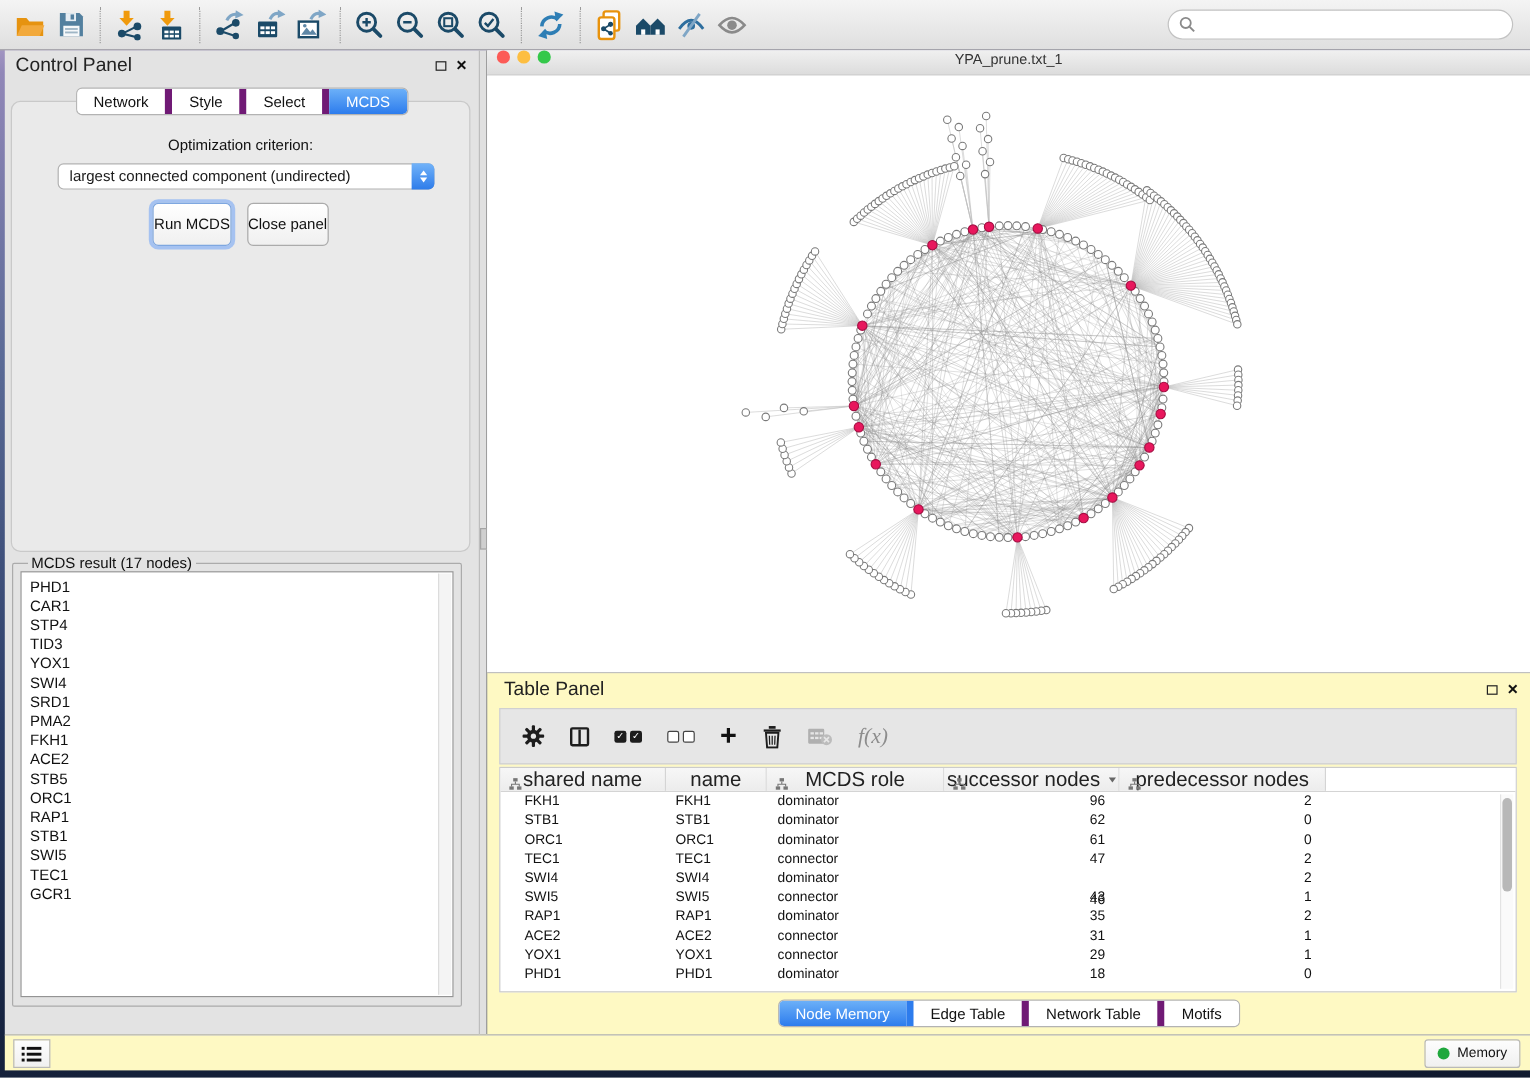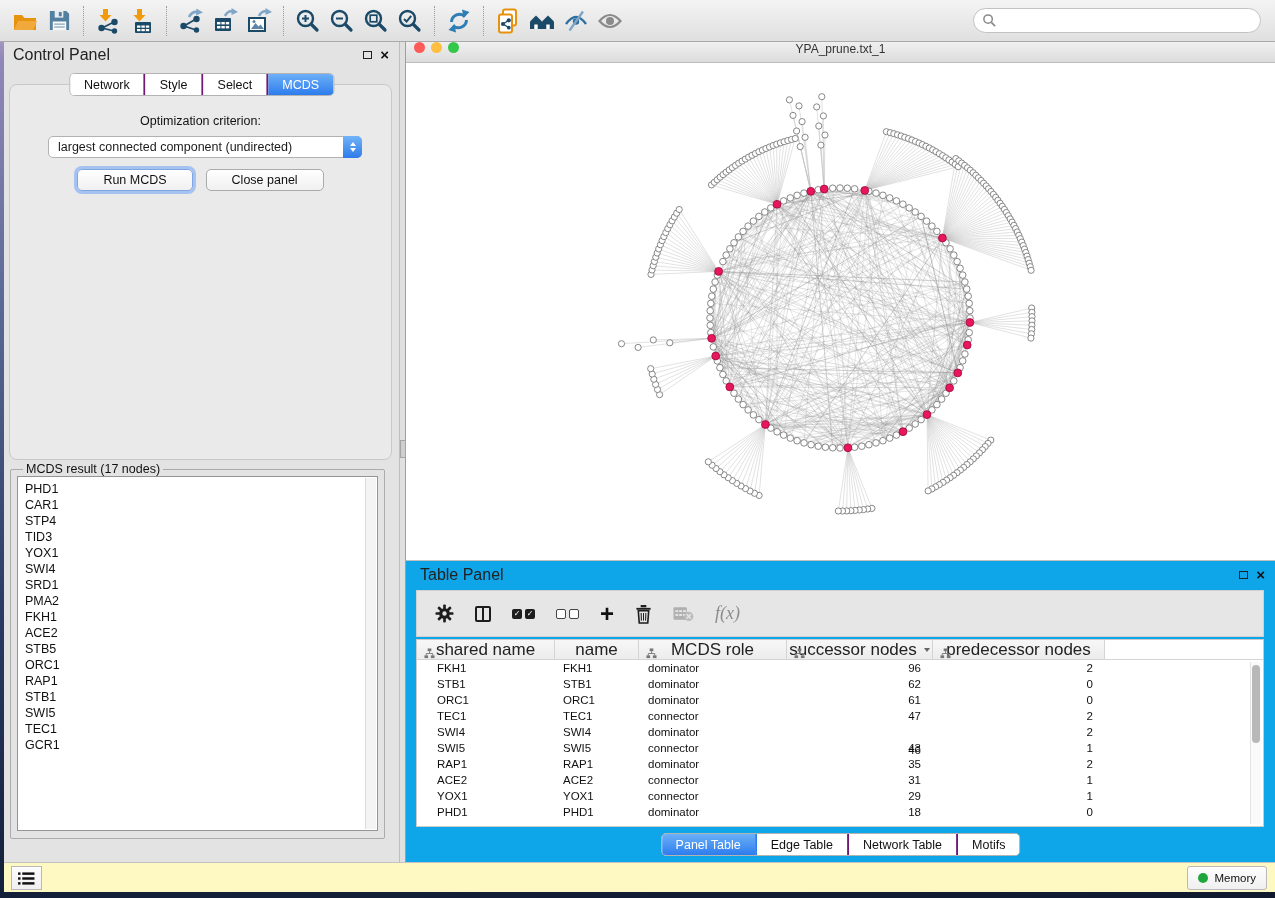--- a/index.html
+++ b/index.html
@@ -21,36 +21,36 @@
 
   
   .control-panel { position:absolute; left:4px; top:42px; width:396px; height:820px; background:#e3e3e3; border-right:1px solid #bdbdbd; }
   .panel-header { position:absolute; left:0; top:0; right:0; height:26px; display:flex; align-items:center; }
   .panel-title { font-size:16px; color:#222; padding-left:9px; }
   .win-icons { margin-left:auto; display:flex; align-items:center; gap:8px; padding-right:10px; }
   .float-ic { width:9px; height:8px; border:1.6px solid #222; display:inline-block; }
   .close-ic { font-size:15px; font-weight:bold; color:#111; line-height:10px; }
 
   .seg { display:flex; background:#fff; border:1px solid #b3b3b3; border-radius:5px; overflow:hidden; height:23px; }
-  .seg .seg-it { font-size:12.5px; display:flex; align-items:center; justify-content:center; padding:0 14px; border-right:2px solid #701a75; color:#111; background:#fff; }
+  .seg .seg-it { font-size:12.5px; display:flex; align-items:center; justify-content:center; padding:0 14px; border-right:6px solid #701a75; color:#111; background:#fff; }
   .seg .seg-it:last-child { border-right:none; }
   .seg .seg-it.active { background:linear-gradient(#6cb0f8,#2d7ced); color:#fff; border-right-color:#2d7ced; }
   .cp-tabs { position:absolute; top:31px; left:50%; transform:translateX(-50%); z-index:3; }
 
   .cp-section { position:absolute; left:5px; right:7px; top:42px; height:376px; background:#eaeaea; border:1px solid #c9c9c9; border-radius:8px; }
   .opt-label { position:absolute; top:29px; width:100%; text-align:center; font-size:12.5px; color:#111; }
   .opt-select { position:absolute; top:51px; left:38px; width:314px; height:22px; background:#fff; border:1px solid #b2b2b2; border-radius:5px;
     display:flex; align-items:center; font-size:12.5px; }
   .opt-select .sel-text { padding-left:9px; flex:1; white-space:nowrap; overflow:hidden; }
   .stepper { width:19px; height:22px; margin-right:-1px; border-radius:0 5px 5px 0; background:linear-gradient(#72b3f9,#2e7cea);
     display:flex; flex-direction:column; align-items:center; justify-content:center; gap:2px; }
   .tri-up { width:0; height:0; border-left:3.5px solid transparent; border-right:3.5px solid transparent; border-bottom:4.5px solid #fff; }
   .tri-dn { width:0; height:0; border-left:3.5px solid transparent; border-right:3.5px solid transparent; border-top:4.5px solid #fff; }
   .cp-buttons { position:absolute; top:84px; width:100%; display:flex; justify-content:center; gap:13px; }
-  .mac-btn { height:22px; padding:0 25px; background:linear-gradient(#ffffff,#f0f0f0); border:1px solid #ababab; border-radius:5px;
+  .mac-btn { height:36px; padding:0 0; background:linear-gradient(#ffffff,#f0f0f0); border:1px solid #ababab; border-radius:5px;
     font-size:12.5px; color:#111; display:flex; align-items:center; }
   .mac-btn.focused { box-shadow:0 0 0 3px rgba(118,167,245,.6); border-color:#7ea7e0; }
 
   .mcds-group { position:absolute; left:6px; right:14px; top:420px; height:377px; border:1px solid #ababab; border-radius:2px; background:transparent; padding:0 6px 8px 6px; }
   .mcds-group legend { font-size:12.5px; color:#111; padding:0 3px; margin-left:6px; }
   .mcds-listbox { position:relative; width:100%; height:355px; background:#fff; border:1px solid #949494; overflow:hidden; }
   .mcds-items { padding:4px 0 0 7px; }
   .mcds-item { font-size:12.5px; line-height:16px; color:#111; }
   .mcds-scrolltrack { position:absolute; top:1px; right:1px; bottom:1px; width:11px; background:#f4f4f4; border-left:1px solid #dcdcdc; }
 
@@ -61,21 +61,21 @@
   
   .network-window { position:absolute; left:406px; top:42px; width:869px; height:518px; background:#fff; }
   .net-titlebar { position:absolute; left:0; top:0; right:0; height:21px; background:linear-gradient(#f0f0f0,#dcdcdc);
     border-bottom:1px solid #bdbdbd; display:flex; align-items:flex-start; }
   .traffic { display:flex; gap:6px; padding-left:8px; position:absolute; left:0; }
   .light { width:11px; height:11px; border-radius:50%; }
   .net-title { width:100%; text-align:center; font-size:12px; color:#333; }
   .net-canvas { position:absolute; left:0; top:21px; width:869px; height:497px; background:#fff; }
 
   
-  .table-panel { position:absolute; left:406px; top:560px; width:869px; height:302px; background:#0ea5e9; border-top:1px solid #c0c0c0; }
+  .table-panel { position:absolute; left:406px; top:560px; width:869px; height:302px; background:#fef9c3; border-top:1px solid #c0c0c0; }
   .tp-header { position:absolute; left:0; top:0; right:0; height:27px; display:flex; align-items:center; }
   .tp-toolbar { position:absolute; left:10px; right:11px; top:29px; height:47px; background:#e6e6e6; border:1px solid #d0d0d0;
     display:flex; align-items:center; gap:21px; padding-left:18px; }
   .tp-ic { display:flex; align-items:center; justify-content:center; }
   .dim { opacity:.45; }
   .fx { font-family:"Liberation Serif","DejaVu Serif",serif; font-style:italic; font-size:18px; color:#8d8d8d; }
   .col-ic { width:16px; height:16px; border:2.2px solid #1d1d1d; border-radius:2px; position:relative; }
   .col-ic:after { content:""; position:absolute; left:5px; top:0; bottom:0; width:2.2px; background:#1d1d1d; }
   .chk { width:10px; height:10px; background:#1d1d1d; border-radius:2px; color:#fff; font-size:8px; line-height:10px; text-align:center; font-weight:bold; }
   .unchk { width:10px; height:10px; background:#fff; border:1.6px solid #444; border-radius:2px; }
@@ -1430,21 +1430,21 @@
           <div class="td c3 num" style="width: 146px;">18</div>
           <div class="td c4 num" style="width: 172px;">0</div>
         </div>
       </div>
     <div class="tscroll">
         <div class="tthumb"></div>
       </div>
   </div>
 
   <div class="seg tp-tabs">
-    <div class="seg-it active">Panel Table</div>
+    <div class="seg-it active">Node Memory</div>
     <div class="seg-it">Edge Table</div>
     <div class="seg-it">Network Table</div>
     <div class="seg-it">Motifs</div>
   </div>
 </div>
 
 <div class="status-bar">
   <div class="list-btn">
     <svg width="19" height="15" viewBox="0 0 20 16">
         <g fill="#111">

